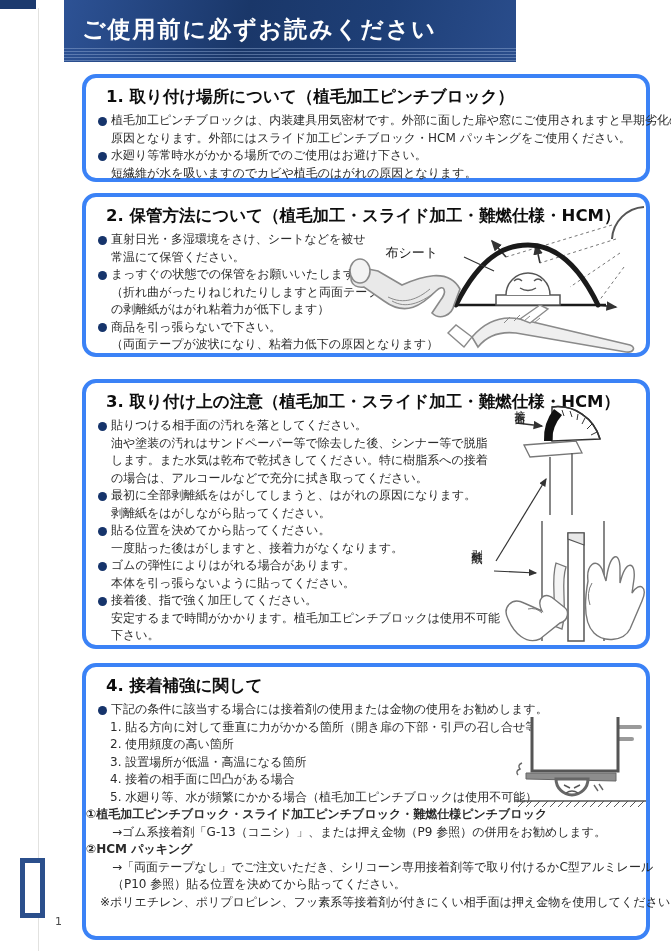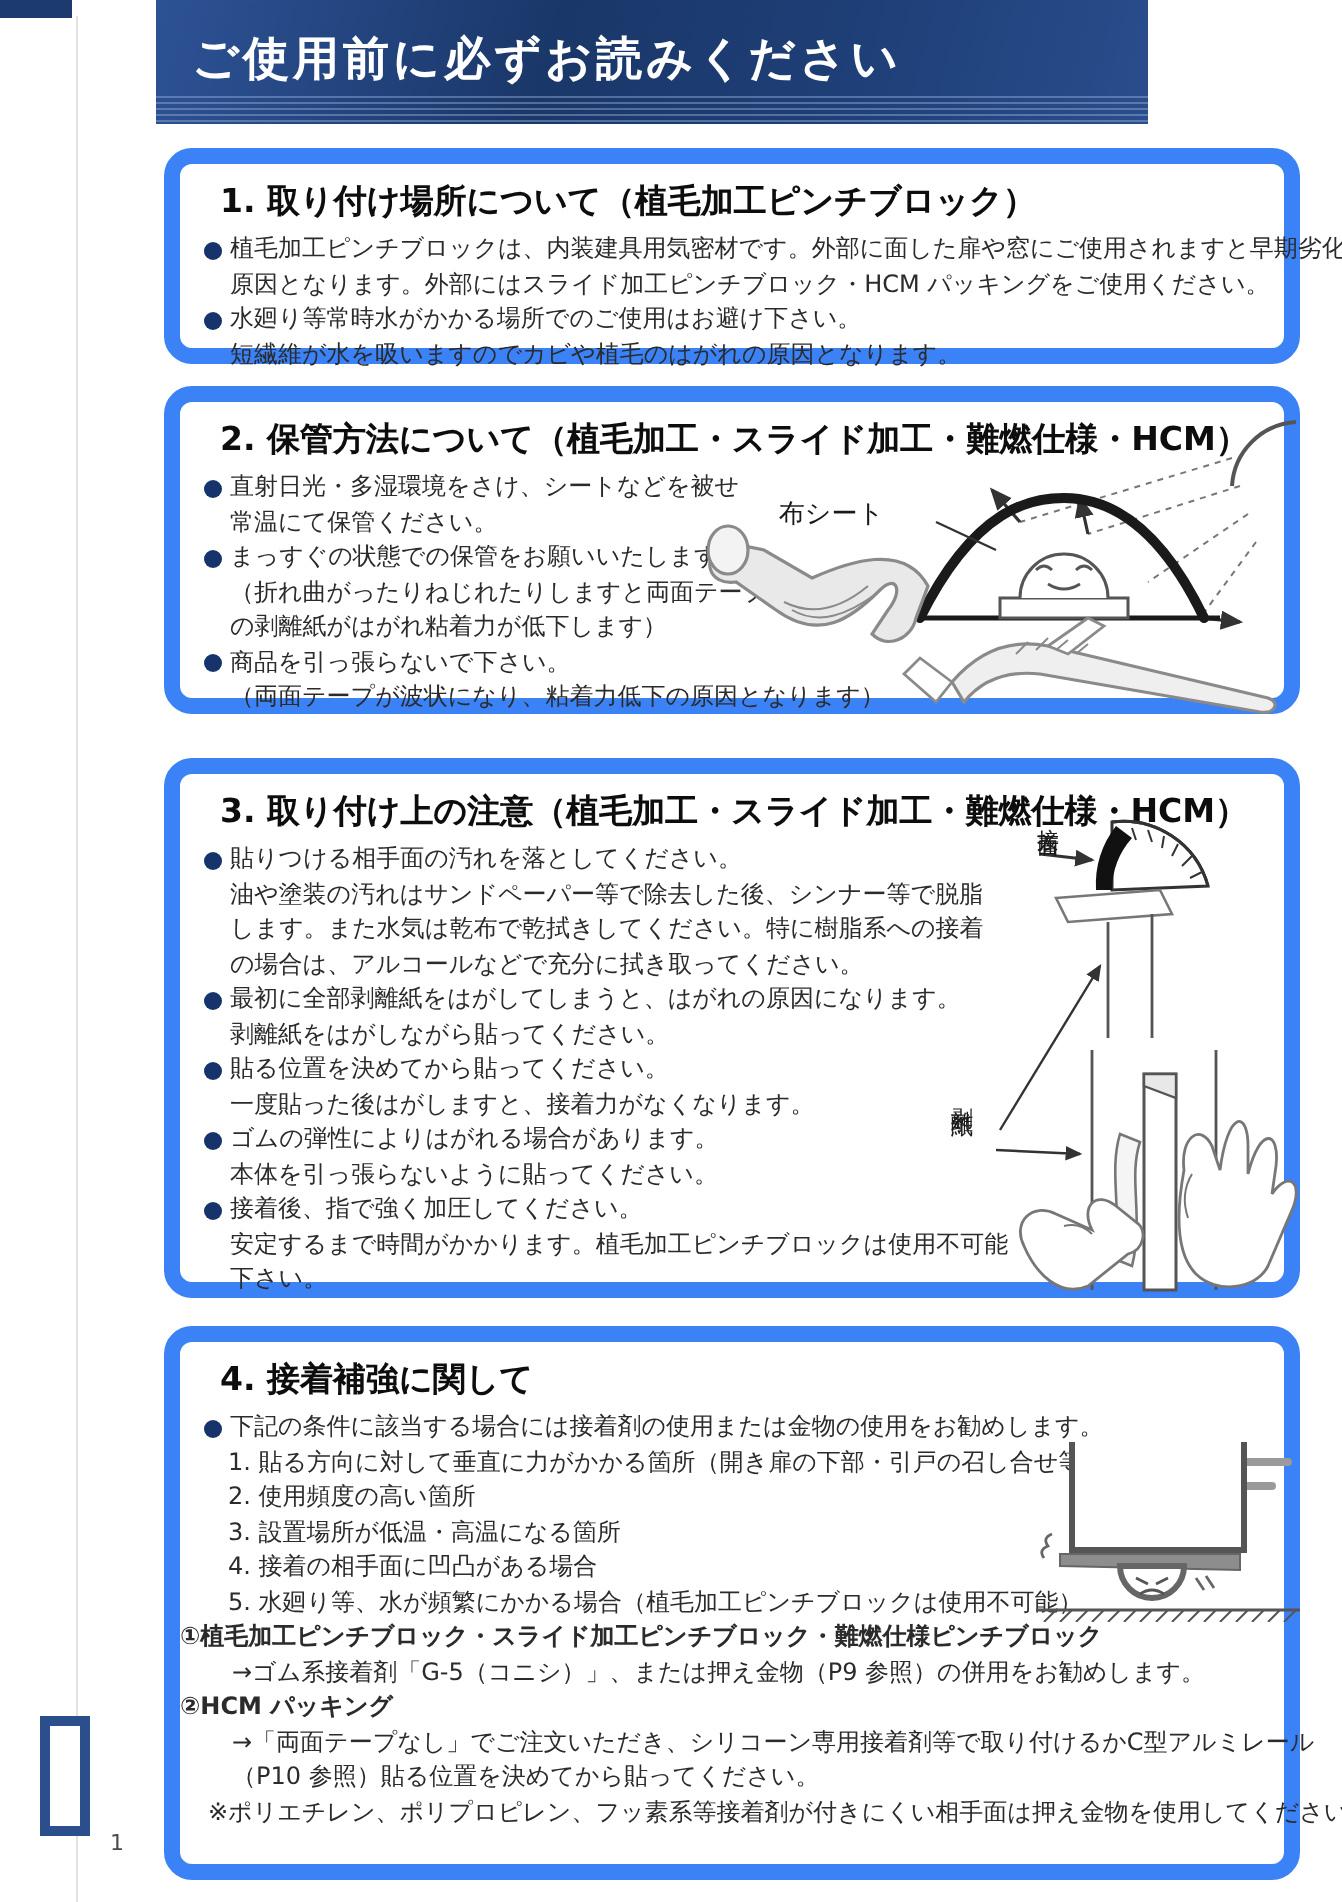--- a/index.html
+++ b/index.html
@@ -2,28 +2,28 @@
 <html><head>
 <meta charset="utf-8">
 <style>
   html,body{margin:0;padding:0;background:#f4f4f2;}
   .canvas{position:relative;width:671px;height:951px;background:#ffffff;overflow:hidden;
           font-family:"DejaVu Sans","Liberation Sans",sans-serif;color:#2b2b2b;}
   
   .corner-strip{position:absolute;left:0;top:0;width:36px;height:9px;background:#1c3a6e;}
   .fold-line{position:absolute;left:38px;top:8px;width:1px;height:943px;background:#e2e2e0;}
   
-  .hdr{position:absolute;left:78px;top:0;width:452px;height:62px;
-       background:linear-gradient(105deg,#2d5295 0%,#1a3769 40%,#1e3f77 70%,#2a4d8c 100%);padding-left:44px;}
+  .hdr{position:absolute;left:64px;top:0;width:452px;height:62px;
+       background:linear-gradient(105deg,#2d5295 0%,#1a3769 40%,#1e3f77 70%,#2a4d8c 100%);}
   .hdr-stripes{position:absolute;left:0;right:0;bottom:1px;height:13px;
        background:repeating-linear-gradient(to bottom,rgba(150,175,215,.45) 0 1px,rgba(0,0,0,0) 1px 3px);}
   .hdr-title{position:absolute;left:18px;top:14px;color:#ffffff;font-weight:bold;
        font-size:23px;letter-spacing:2px;white-space:nowrap;}
   
-  .box{position:absolute;left:82px;width:568px;background:#fff;border:8px solid #3b82f6;
+  .box{position:absolute;left:82px;width:568px;background:#fff;border:4px solid #3b82f6;
        border-radius:14px;box-sizing:border-box;}
   .box1{top:74px;height:108px;}
   .box2{top:193px;height:164px;}
   .box3{top:379px;height:270px;}
   .box4{top:663px;height:277px;}
   .sec-title{margin:8px 0 4px 20px;font-size:16.5px;font-weight:bold;color:#0d0d0d;white-space:nowrap;}
   .bullets{margin-left:12px;margin-right:8px;}
   .bullet{position:relative;padding-left:13px;}
   .dot{position:absolute;left:0;top:4.5px;width:9px;height:9px;border-radius:50%;
        background:#16346b;}
@@ -235,21 +235,21 @@
       </div>
     </div>
     <div class="num-list">
       <div class="ln">1. 貼る方向に対して垂直に力がかかる箇所（開き扉の下部・引戸の召し合せ等）</div>
       <div class="ln">2. 使用頻度の高い箇所</div>
       <div class="ln">3. 設置場所が低温・高温になる箇所</div>
       <div class="ln">4. 接着の相手面に凹凸がある場合</div>
       <div class="ln">5. 水廻り等、水が頻繁にかかる場合（植毛加工ピンチブロックは使用不可能）</div>
     </div>
     <div class="subT">①植毛加工ピンチブロック・スライド加工ピンチブロック・難燃仕様ピンチブロック</div>
-    <div class="subL">→ゴム系接着剤「G-5（コニシ）」、または押え金物（P9 参照）の併用をお勧めします。</div>
+    <div class="subL">→ゴム系接着剤「G-13（コニシ）」、または押え金物（P9 参照）の併用をお勧めします。</div>
     <div class="subT">②HCM パッキング</div>
     <div class="subL">→「両面テープなし」でご注文いただき、シリコーン専用接着剤等で取り付けるかC型アルミレール</div>
     <div class="subL">（P10 参照）貼る位置を決めてから貼ってください。</div>
     <div class="note">※ポリエチレン、ポリプロピレン、フッ素系等接着剤が付きにくい相手面は押え金物を使用してください。</div>
 
     <svg class="fig" style="left:428px;top:48px;" width="132" height="92" viewBox="0 0 132 92">
 
       <g stroke="#9a9a9a" stroke-width="4" stroke-linecap="round">
         <line x1="70" y1="12" x2="126" y2="12"></line>
         <line x1="58" y1="24" x2="118" y2="24"></line>

